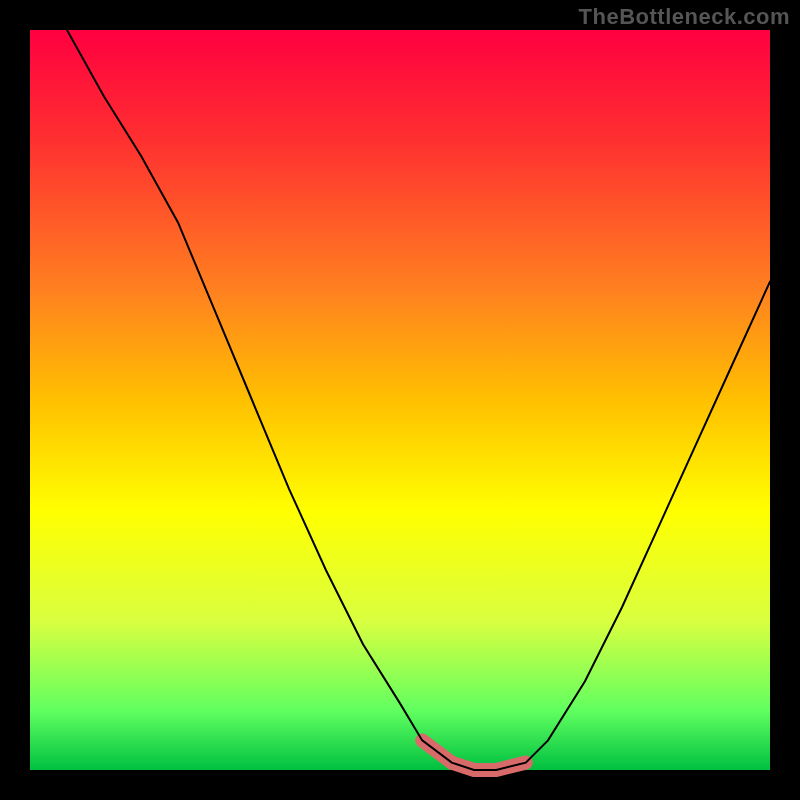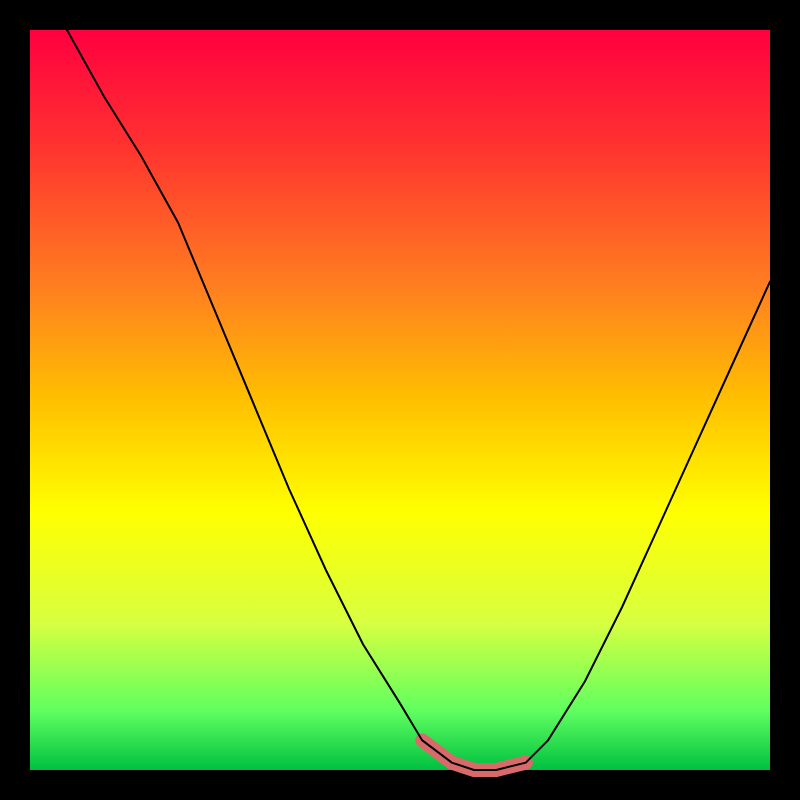--- a/index.html
+++ b/index.html
@@ -28,20 +28,21 @@
     z-index: 10;
   }
   svg {
     display: block;
   }
 </style>
 </head>
 <body>
 
 <div class="frame">
+  <div class="watermark">TheBottleneck.com</div>
   <svg id="chart-svg" width="800" height="800" viewBox="0 0 800 800">
     <defs>
       <linearGradient id="bg-grad" x1="0" y1="0" x2="0" y2="1">
           <stop offset="0%" stop-color="#ff0040"></stop>
           <stop offset="15%" stop-color="#ff3030"></stop>
           <stop offset="35%" stop-color="#ff8020"></stop>
           <stop offset="50%" stop-color="#ffc000"></stop>
           <stop offset="65%" stop-color="#ffff00"></stop>
           <stop offset="80%" stop-color="#d8ff40"></stop>
           <stop offset="92%" stop-color="#60ff60"></stop>

